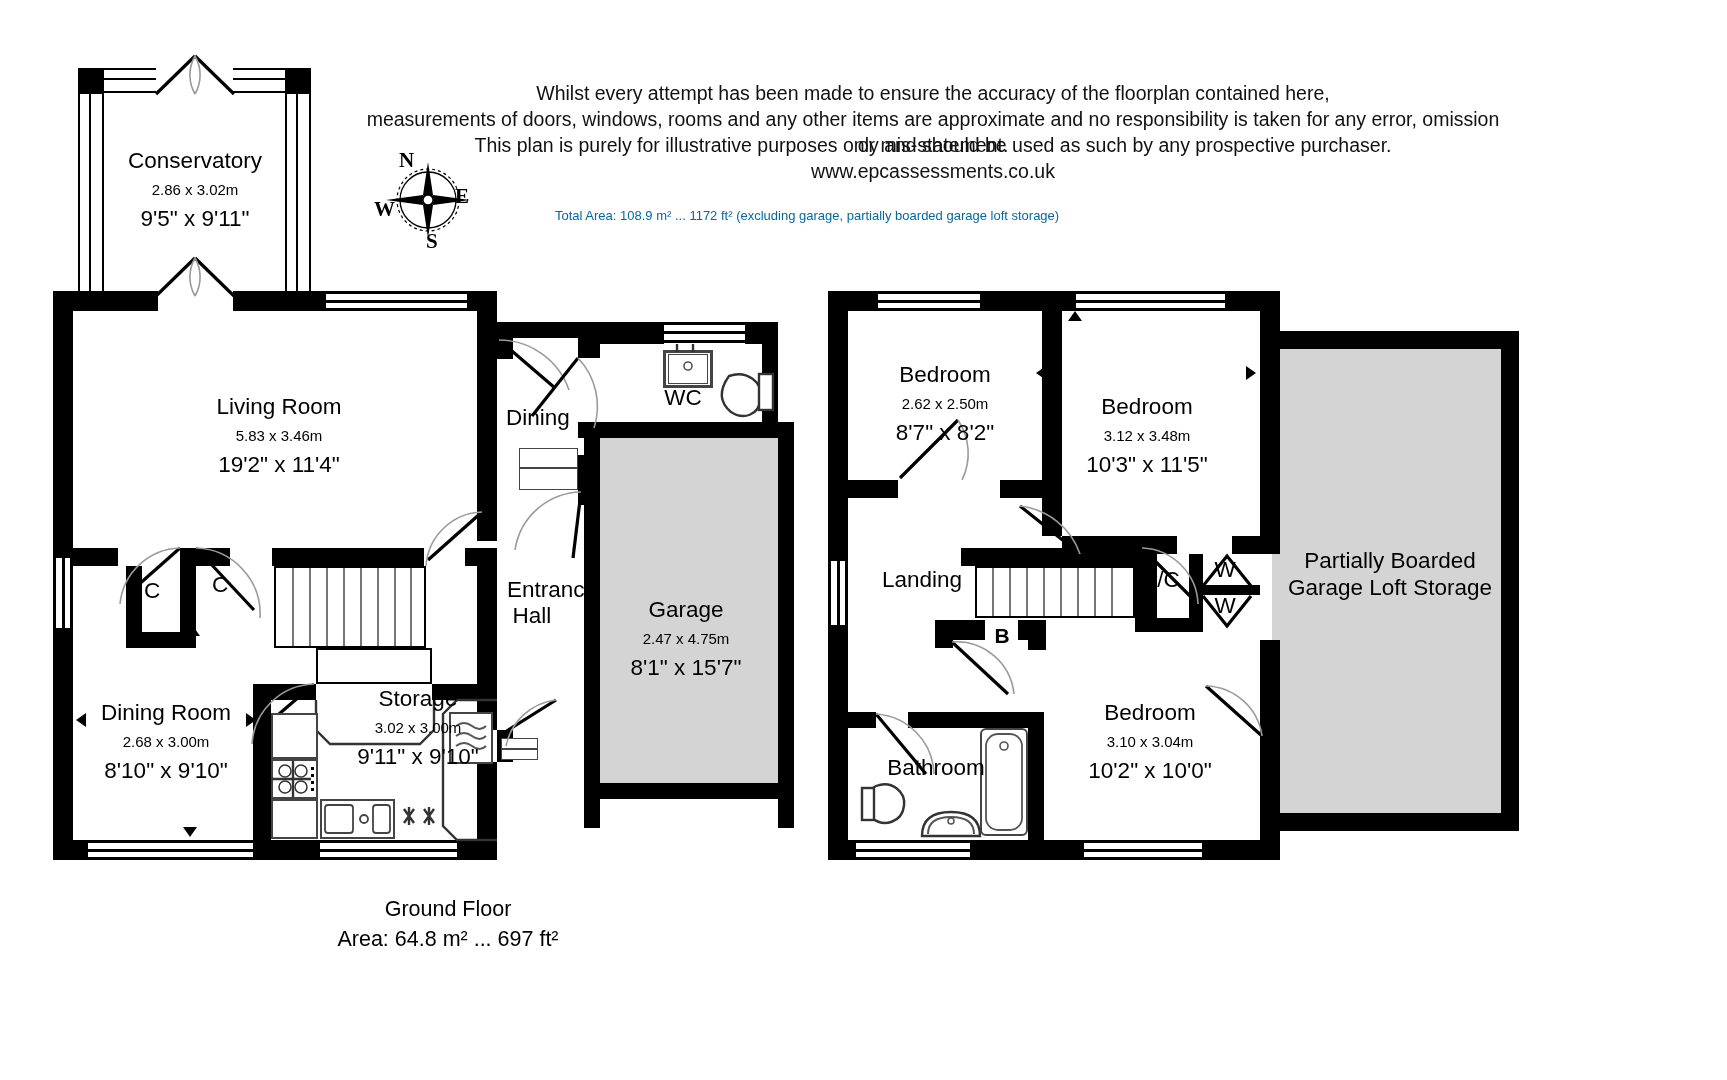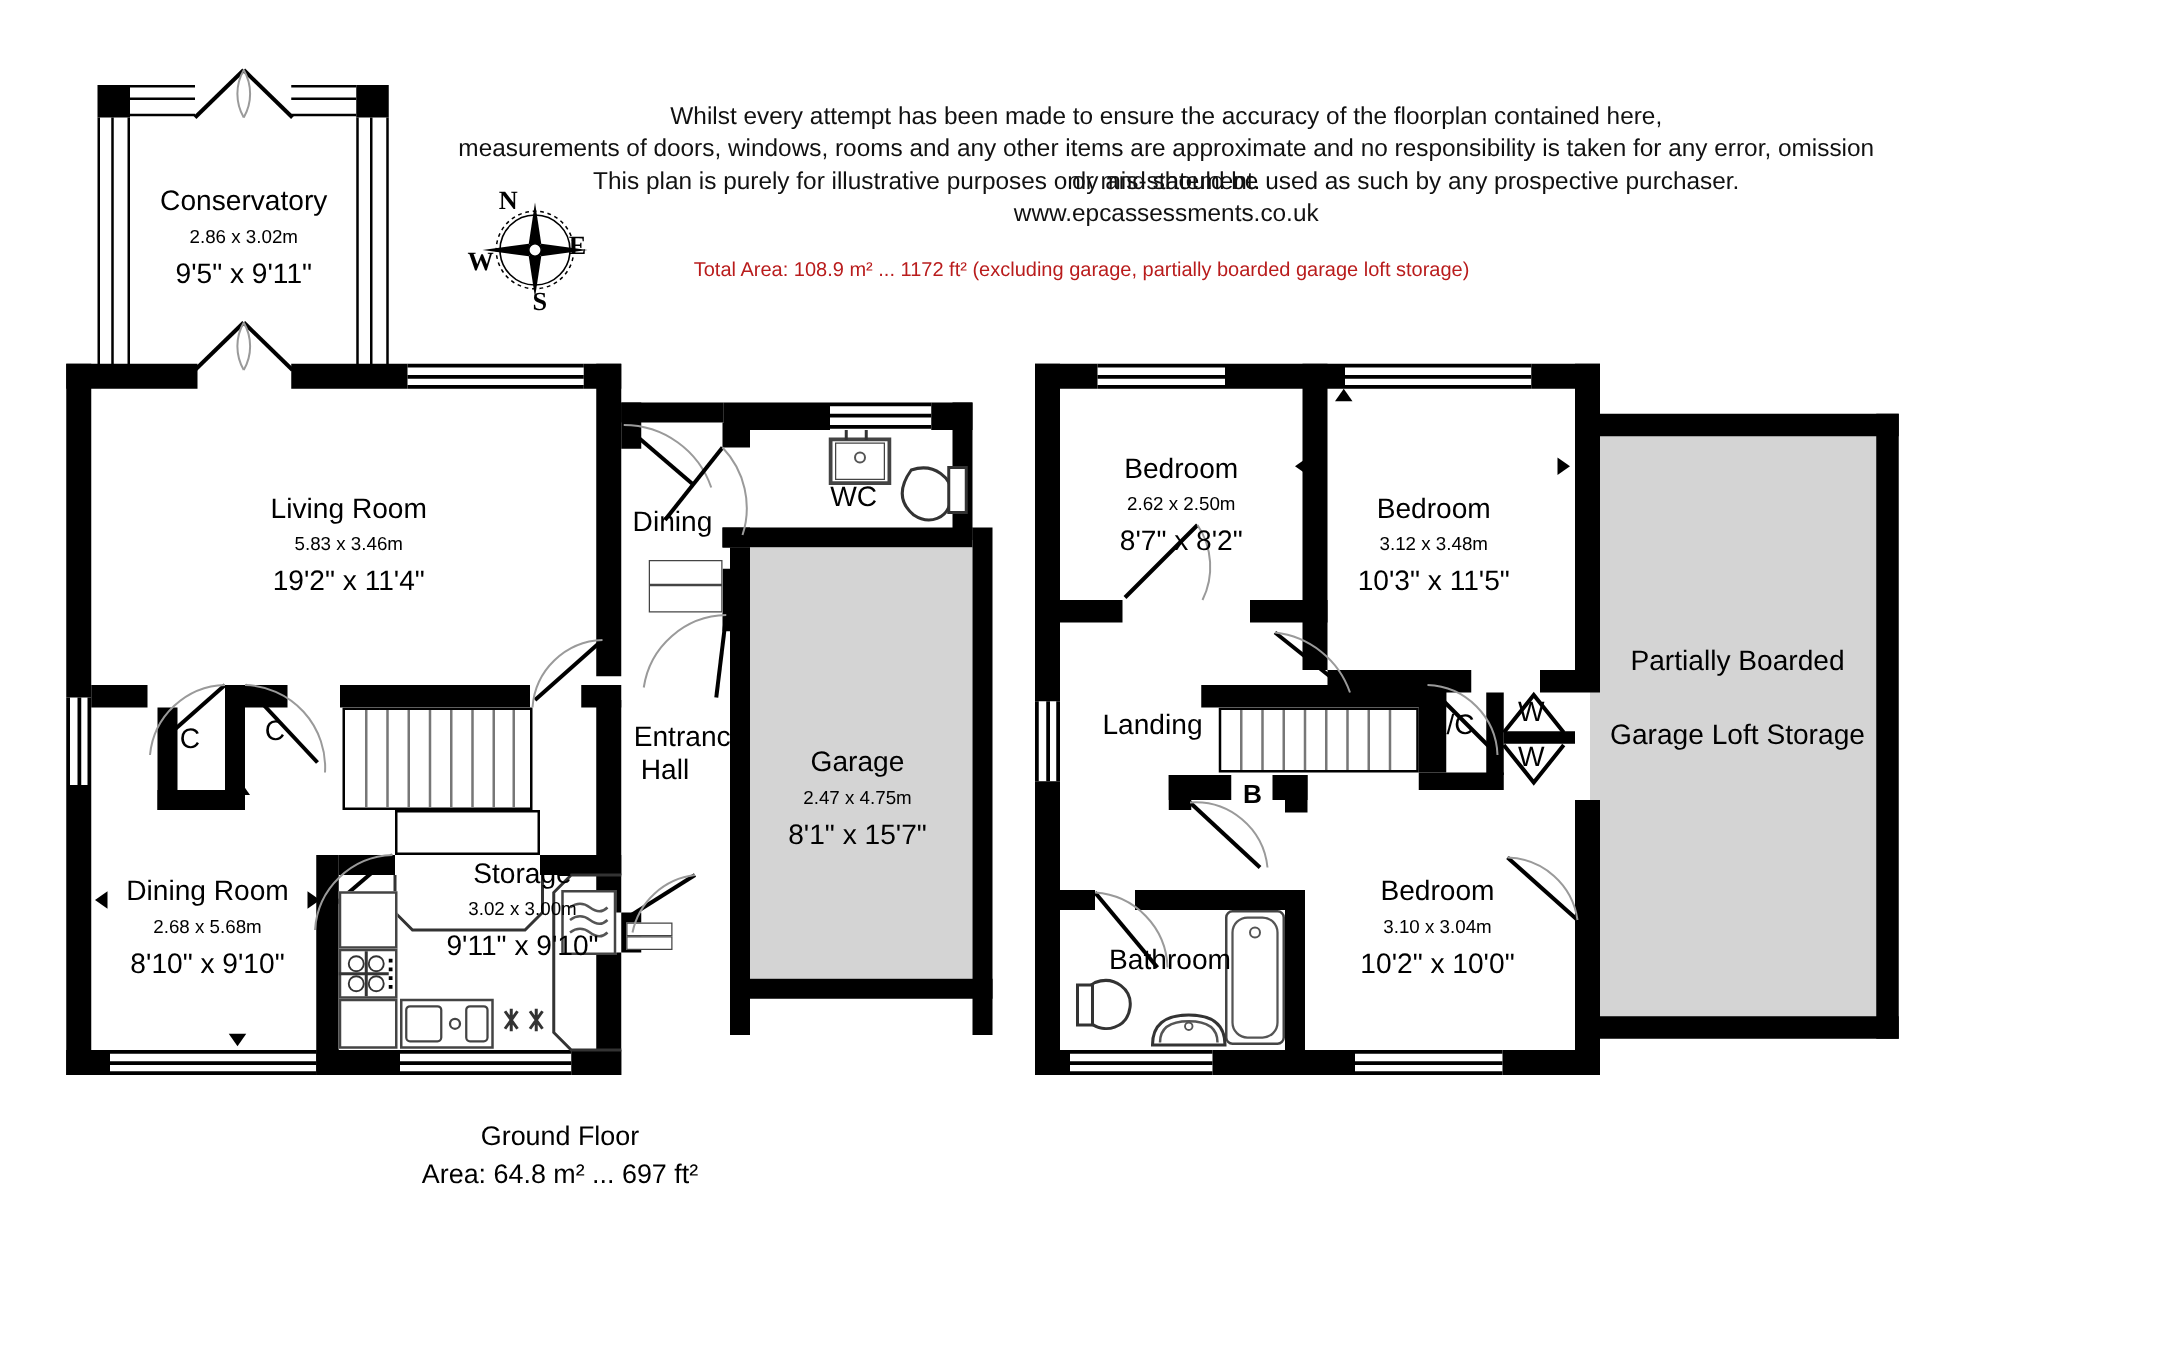--- a/index.html
+++ b/index.html
@@ -2,21 +2,21 @@
 <html><head>
 <meta charset="utf-8">
 <title>Floorplan</title>
 <style>
   html,body{margin:0;padding:0;background:#ffffff;}
   body{width:1727px;height:1080px;position:relative;overflow:hidden;
        font-family:"Liberation Sans","DejaVu Sans",sans-serif;color:#000;}
   .stage{position:absolute;left:0;top:0;width:1727px;height:1080px;}
   .txt{position:absolute;white-space:nowrap;}
   .disc{position:absolute;text-align:center;font-size:19.5px;line-height:26px;color:#111;}
-  .total{position:absolute;font-size:16px;color:#b91c1c;}
+  .total{position:absolute;font-size:13px;color:#0369a1;}
   .room{position:absolute;text-align:center;line-height:29px;}
   .room .nm{font-size:22.5px;display:block;}
   .room .d1{font-size:15px;display:block;}
   .room .d2{font-size:22.5px;display:block;}
   .lbl{position:absolute;font-size:22.5px;text-align:center;}
   .lblb{position:absolute;font-size:21px;font-weight:bold;text-align:center;}
   .flbl{position:absolute;text-align:center;font-size:21.5px;line-height:30px;}
   .wall{position:absolute;background:#000;}
   .fill{position:absolute;background:#d4d4d4;}
   .thin{position:absolute;border:2px solid #000;box-sizing:border-box;background:#fff;}
@@ -274,21 +274,21 @@
       <span class="d1">2.86 x 3.02m</span>
       <span class="d2">9'5" x 9'11"</span>
     </div>
     <div class="room" style="left:173px;top:392px;width:212px;">
       <span class="nm">Living Room</span>
       <span class="d1">5.83 x 3.46m</span>
       <span class="d2">19'2" x 11'4"</span>
     </div>
     <div class="room" style="left:60px;top:698px;width:212px;">
       <span class="nm">Dining Room</span>
-      <span class="d1">2.68 x 5.68m</span>
+      <span class="d1">2.68 x 3.00m</span>
       <span class="d2">8'10" x 9'10"</span>
     </div>
     <div class="room" style="left:313px;top:684px;width:210px;">
       <span class="nm">Storage</span>
       <span class="d1">3.02 x 3.00m</span>
       <span class="d2">9'11" x 9'10"</span>
     </div>
     <div class="room" style="left:583px;top:595px;width:206px;">
       <span class="nm">Garage</span>
       <span class="d1">2.47 x 4.75m</span>
@@ -444,20 +444,20 @@
       <span class="nm">Bedroom</span>
       <span class="d1">3.10 x 3.04m</span>
       <span class="d2">10'2" x 10'0"</span>
     </div>
     <div class="lbl" style="left:862px;top:567px;width:120px;">Landing</div>
     <div class="lbl" style="left:876px;top:755px;width:120px;">Bathroom</div>
     <div class="lbl" style="left:1133px;top:567px;width:56px;">A/C</div>
     <div class="lbl" style="left:1207px;top:557px;width:36px;">W</div>
     <div class="lbl" style="left:1207px;top:593px;width:36px;">W</div>
     <div class="lblb" style="left:986px;top:624px;width:32px;">B</div>
-    <div class="lbl" style="left:1280px;top:516px;width:220px;">Partially Boarded</div>
+    <div class="lbl" style="left:1280px;top:548px;width:220px;">Partially Boarded</div>
     <div class="lbl" style="left:1280px;top:575px;width:220px;">Garage Loft Storage</div>
 
     <div class="flbl" style="left:985px;top:894px;width:370px;">
     </div>
   </div>
 
 </div>
 
 </body></html>

